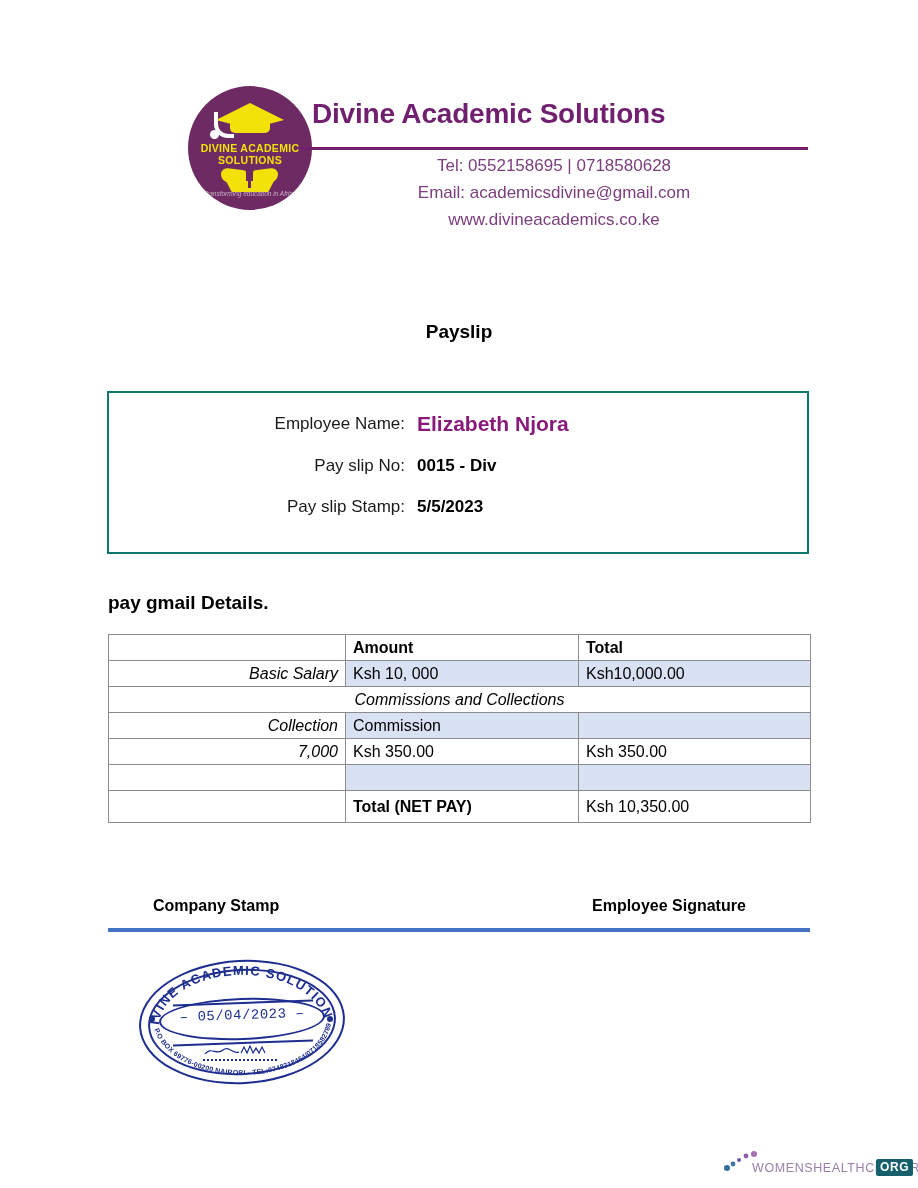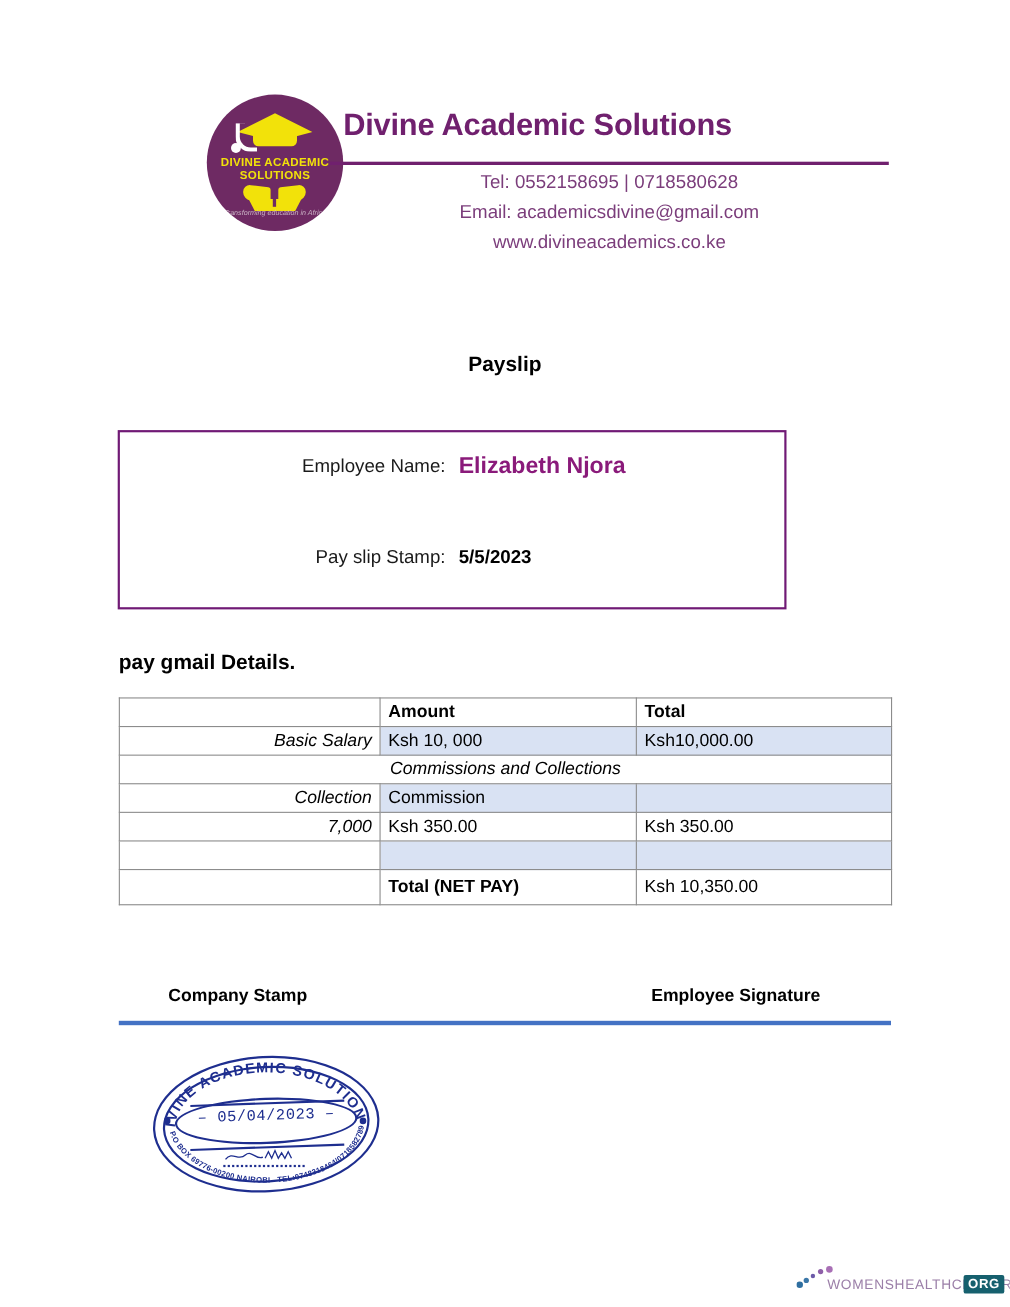--- a/index.html
+++ b/index.html
@@ -178,23 +178,23 @@
     font-size: 19px;
     font-weight: bold;
     color: #000000;
   }
 
   
   #employee-box {
     position: absolute;
     left: 107px;
     top: 391px;
-    width: 608px;
+    width: 702px;
     height: 163px;
-    border: 2px solid #701a75;
+    border: 2px solid #0f766e;
     box-sizing: border-box;
   }
   .emp-row {
     position: absolute;
     left: 0;
     width: 100%;
     height: 30px;
     display: flex;
     align-items: center;
   }
@@ -436,20 +436,24 @@
   <div class="contact-line" id="contact-web">www.divineacademics.co.ke</div>
 </div>
 
 <div id="payslip-title">Payslip</div>
 
 <div id="employee-box">
   <div class="emp-row" id="emp-row-name">
     <div class="emp-label">Employee Name:</div>
     <div class="emp-value" id="emp-value-name">Elizabeth Njora</div>
   </div>
+  <div class="emp-row" id="emp-row-no">
+    <div class="emp-label">Pay slip No:</div>
+    <div class="emp-value">0015 - Div</div>
+  </div>
   <div class="emp-row" id="emp-row-date">
     <div class="emp-label">Pay slip Stamp:</div>
     <div class="emp-value">5/5/2023</div>
   </div>
 </div>
 
 <div id="details-heading">pay gmail Details.</div>
 
 <table id="details-table">
   <tbody>

